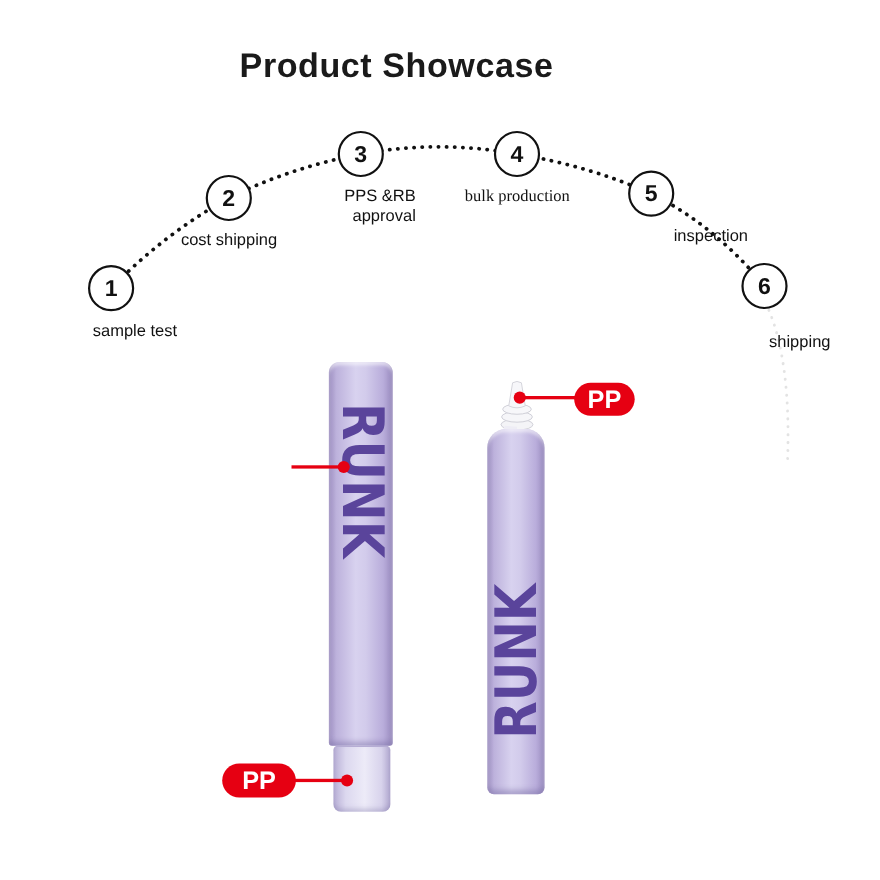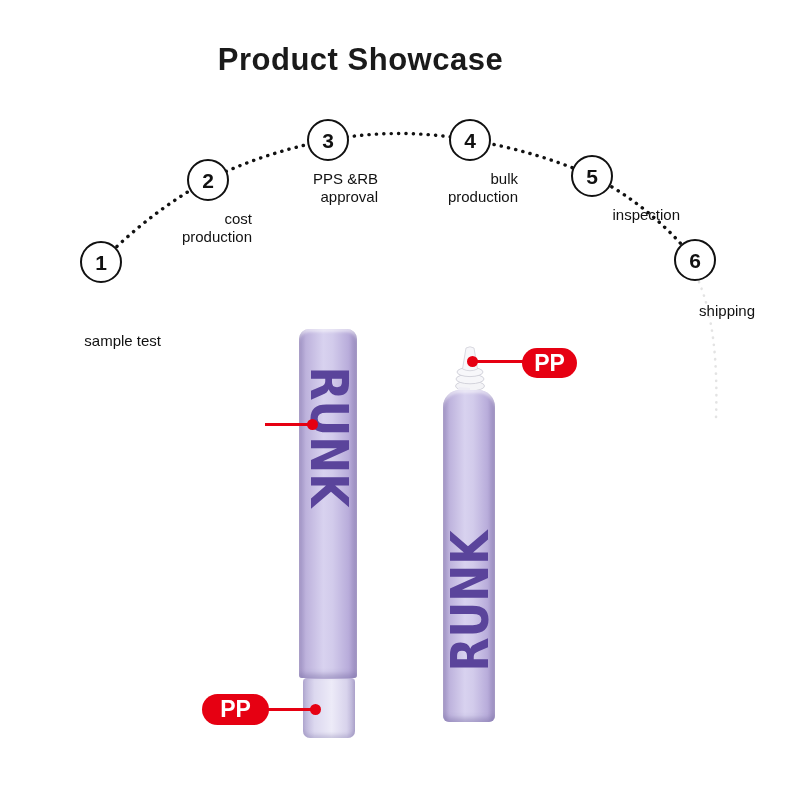--- a/index.html
+++ b/index.html
@@ -85,33 +85,33 @@
 
   <svg class="arc-svg" viewBox="0 0 800 800" xmlns="http://www.w3.org/2000/svg">
     <path d="M101,262 Q150,212 208,180 Q262,153 328,140 Q399,127 470,140 Q536,151 592,176 Q650,205 695,260" fill="none" stroke="#111" stroke-width="3.4" stroke-linecap="round" stroke-dasharray="0.2 7.2"></path>
     <path d="M699,282 Q719,330 716,418" fill="none" stroke="#dcdcdc" stroke-width="2.6" stroke-linecap="round" stroke-dasharray="0.2 7" opacity="0.8"></path>
   </svg>
 
   <div id="steps">
       <div class="step-circle" style="left: 80px; top: 241px;">
         <span class="step-number">1</span>
       </div>
-      <div class="step-label" style="left: 101px; top: 292px; width: 120px; margin-top: 40px;">sample test</div>
+      <div class="step-label" style="left: 101px; top: 292px; width: 120px;">sample test</div>
       <div class="step-circle" style="left: 187px; top: 159px;">
         <span class="step-number">2</span>
       </div>
-      <div class="step-label" style="left: 208px; top: 210px; width: 88px;">cost production</div>
+      <div class="step-label" style="left: 208px; top: 210px; width: 88px;">cost shipping</div>
       <div class="step-circle" style="left: 307px; top: 119px;">
         <span class="step-number">3</span>
       </div>
       <div class="step-label" style="left: 328px; top: 170px; width: 100px;">PPS &amp;RB approval</div>
       <div class="step-circle" style="left: 449px; top: 119px;">
         <span class="step-number">4</span>
       </div>
-      <div class="step-label" style="left: 470px; top: 170px; width: 96px;">bulk production</div>
+      <div class="step-label" style="left: 470px; top: 170px; width: 96px; font-family: Liberation Serif, serif;">bulk production</div>
       <div class="step-circle" style="left: 571px; top: 155px;">
         <span class="step-number">5</span>
       </div>
       <div class="step-label" style="left: 620px; top: 206px; width: 120px;">inspection</div>
       <div class="step-circle" style="left: 674px; top: 239px;">
         <span class="step-number">6</span>
       </div>
       <div class="step-label" style="left: 695px; top: 290px; width: 120px; margin-top: 12px;">shipping</div>
     </div>
 

